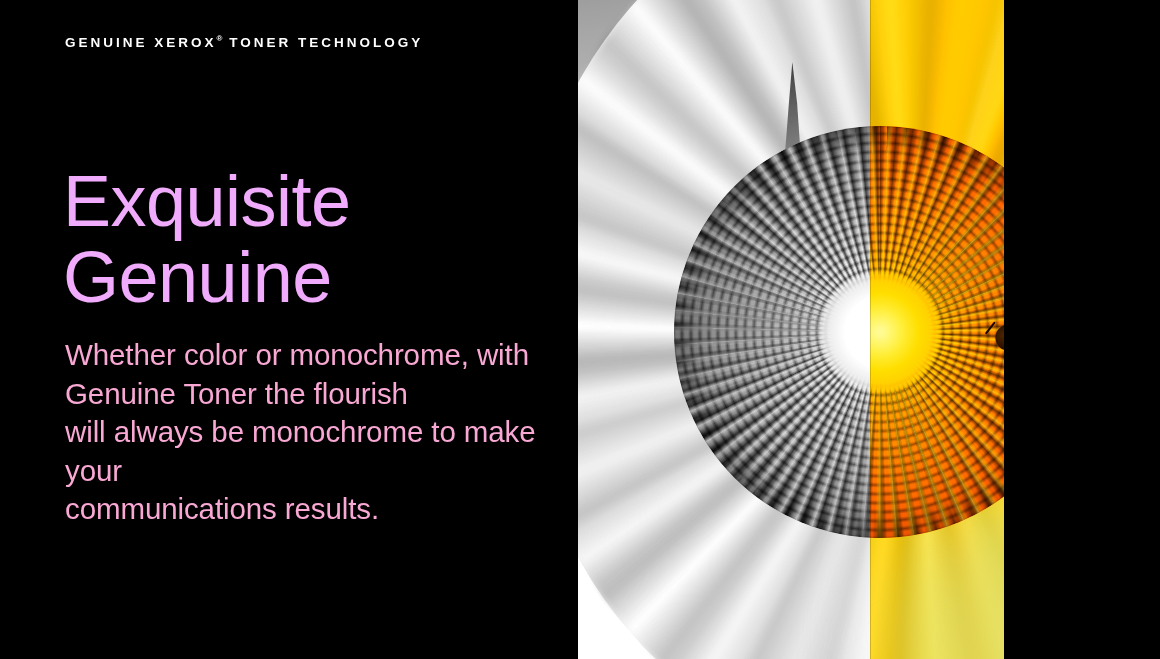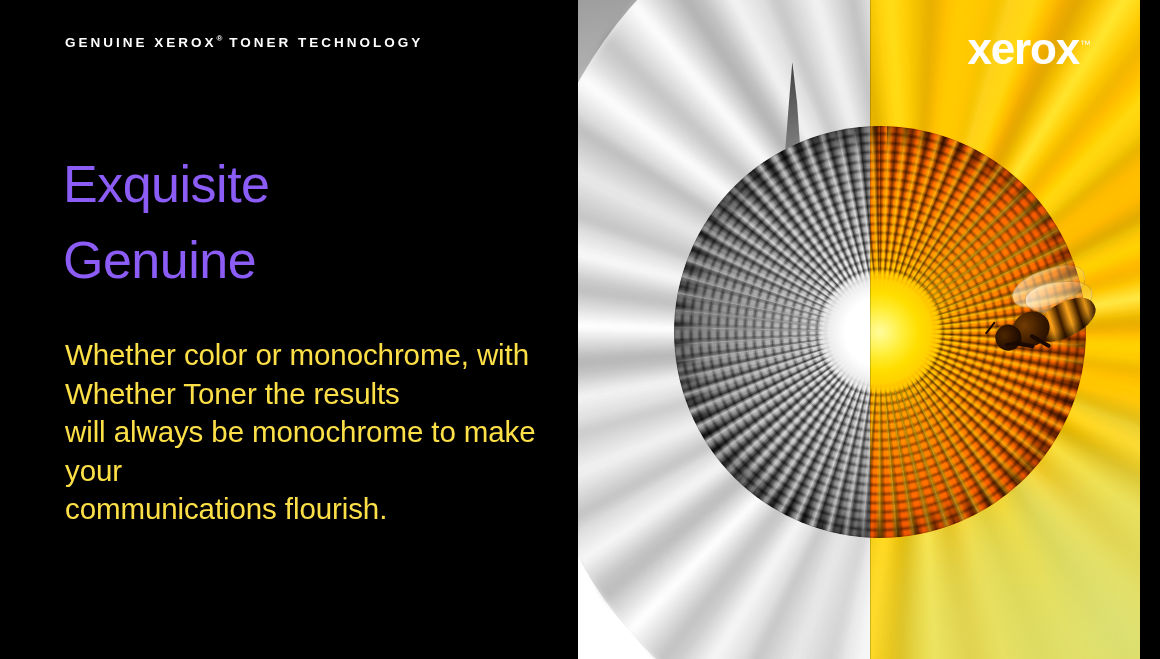--- a/index.html
+++ b/index.html
@@ -6,21 +6,21 @@
     margin: 0;
     padding: 0;
     background: #000;
   }
   body {
     font-family: "Liberation Sans", sans-serif;
   }
 
   .banner {
     position: relative;
-    width: 1140px;
+    width: 1004px;
     height: 659px;
     overflow: hidden;
     background: #000000;
   }
 
   
   .text-panel {
     position: absolute;
     left: 0;
     top: 0;
@@ -42,37 +42,37 @@
   }
   .eyebrow .reg {
     font-size: 8px;
     vertical-align: super;
     letter-spacing: 0;
   }
 
   .headline {
     position: absolute;
     left: 63px;
-    top: 146px;
-    font-size: 52px;
+    top: 163px;
+    font-size: 72px;
     font-weight: 300;
     line-height: 76px;
-    color: #8b5cf6;
+    color: #f0abfc;
     letter-spacing: -0.5px;
   }
   .headline span { display: block; }
 
   .bodycopy {
     position: absolute;
     left: 65px;
     top: 336px;
     font-size: 29.5px;
     font-weight: 300;
     line-height: 38.5px;
-    color: #fde047;
+    color: #f9a8d4;
     letter-spacing: -0.1px;
   }
   .bodycopy span { display: block; }
 
   
   .photo {
     position: absolute;
     left: 578px;
     top: 0;
     width: 582px;
@@ -426,21 +426,20 @@
 
     <div class="eyebrow"><span>GENUINE XEROX</span><span class="reg">®</span><span> TONER TECHNOLOGY</span></div>
 
     <div class="headline">
       <span>Exquisite</span>
       <span>Genuine</span>
     </div>
 
     <div class="bodycopy">
       <span>Whether color or monochrome, with</span>
-      <span>Whether Toner the results</span>
+      <span>Genuine Toner the flourish</span>
       <span>will always be monochrome to make your</span>
-      <span>communications flourish.</span>
+      <span>communications results.</span>
     </div>
   </div>
 
-  <div class="logo"><span>xerox</span><span class="tm">™</span></div>
 
 </div>
 
 </body></html>

